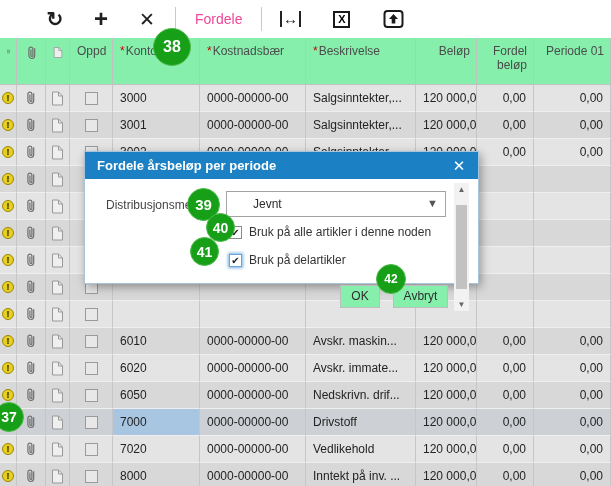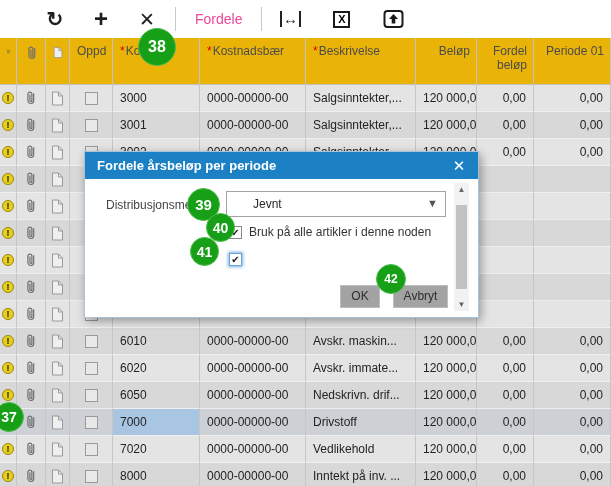--- a/index.html
+++ b/index.html
@@ -27,21 +27,21 @@
   .tb-fit { font-size:15px; font-weight:bold; border-left:2px solid #222; border-right:2px solid #222; padding:0 1px; height:16px; line-height:15px; }
   .tb-excel { width:17px; height:17px; border:2px solid #1a1a1a; font-size:11px; font-weight:bold; line-height:13px; text-align:center; margin-left:28px; }
   .tb-upload { margin-left:28px; }
 
   
   .grid { position:absolute; left:0; top:38px; width:611px; height:448px; overflow:hidden; font-size:12px; }
   .hrow, .brow {
     display:grid;
     grid-template-columns:17px 29px 24px 43px 87px 106px 110px 61px 57px 77px;
   }
-  .hrow { height:47px; background:#eab308; }
+  .hrow { height:47px; background:#86efac; }
   .hcell {
     border-right:1px solid #c2c2c2; border-bottom:1px solid #c2c2c2;
     color:#4c4c4c; padding:6px 6px 0 7px; overflow:hidden; white-space:normal;
     line-height:14px;
   }
   .hcell.r { text-align:right; }
   .hcell .req { color:#cc0000; margin-right:1px; }
   .hicon { display:flex; align-items:flex-start; justify-content:center; padding-top:7px; }
   .brow { height:27px; }
   .brow.light { background:#e4e4e4; }
@@ -61,21 +61,21 @@
     width:12px; height:12px; border-radius:50%;
     background:#e9cf1d; border:1px solid #98880a;
     color:#1a1a00; font-size:9px; font-weight:bold; line-height:10px; text-align:center;
   }
   .cb {
     width:13px; height:13px; background:#e8e8e8; border:1px solid #9a9a9a;
   }
 
   
   .dialog {
-    position:absolute; left:84px; top:151px; width:395px; height:167px;
+    position:absolute; left:84px; top:151px; width:395px; height:133px;
     background:#fff; border:1px solid #a9c4d8;
     box-shadow:2px 3px 9px rgba(0,0,0,.35);
   }
   .dlg-title {
     position:absolute; left:0; top:0; width:100%; height:27px;
     background:#1b80c4; color:#fff; font-size:13px; font-weight:bold;
     display:flex; align-items:center; padding-left:12px;
   }
   .dlg-close {
     position:absolute; right:9px; top:4px; color:#fff; font-size:15px;
@@ -88,21 +88,21 @@
     display:flex; align-items:center; padding-left:26px; cursor:pointer;
   }
   .dlg-select .arrow { position:absolute; right:7px; top:5px; color:#555; font-size:11px; }
   .dlg-check { position:absolute; left:144px; display:flex; align-items:center; font-size:12px; color:#333; }
   .dlg-check .box {
     width:13px; height:13px; border:1px solid #8a8a8a; background:#fff;
     font-size:10px; line-height:12px; text-align:center; color:#222; margin-right:7px; cursor:pointer;
   }
   .dlg-check.focus .box { box-shadow:0 0 3px 1px #79b1e0; border-color:#6aa4d8; }
   .dlg-btn {
-    position:absolute; height:23px; background:#a3a3a3; border:1px solid #bdbdbd;
+    position:absolute; height:23px; background:#86efac; border:1px solid #bdbdbd;
     color:#2e2e2e; font-size:12px; text-align:center; line-height:21px; cursor:pointer;
   }
   .dlg-scroll {
     position:absolute; left:369px; top:31px; width:15px; height:128px;
     background:#f2f2f2; display:flex; flex-direction:column; align-items:center;
   }
   .dlg-scroll .arr { font-size:8px; color:#666; height:13px; line-height:13px; cursor:pointer; }
   .dlg-scroll .track { position:relative; flex:1; width:100%; }
   .dlg-scroll .thumb { position:absolute; left:2px; top:9px; width:11px; height:84px; background:#c2c2c2; cursor:pointer; }
 
@@ -554,33 +554,34 @@
     <div class="dlg-select">
       <span>Jevnt</span>
       <span class="arrow">▼</span>
     </div>
     <div class="dlg-check" style="top:73px;">
       <span class="box">✔</span>
       <span>Bruk på alle artikler i denne noden</span>
     </div>
     <div class="dlg-check focus" style="top:101px;">
       <span class="box">✔</span>
+      <span>Bruk på delartikler</span>
     </div>
     <div class="dlg-btn" style="left:255px; top:133px; width:40px;">OK</div>
     <div class="dlg-btn" style="left:308px; top:133px; width:55px;">Avbryt</div>
     <div class="dlg-scroll">
       <div class="arr">▲</div>
       <div class="track">
         <div class="thumb"></div>
       </div>
       <div class="arr">▼</div>
     </div>
   </div>
 
   <div id="badges">
       <div class="badge" style="left: -6px; top: 402px; width: 30px; height: 30px; font-size: 14px;">37</div>
-      <div class="badge" style="left: 138px; top: 28px; width: 38px; height: 38px; font-size: 16px;">38</div>
+      <div class="badge" style="left: 153px; top: 28px; width: 38px; height: 38px; font-size: 16px;">38</div>
       <div class="badge" style="left: 187px; top: 188px; width: 33px; height: 33px; font-size: 15px;">39</div>
       <div class="badge" style="left: 206px; top: 213px; width: 29px; height: 29px; font-size: 14px;">40</div>
       <div class="badge" style="left: 190px; top: 237px; width: 29px; height: 29px; font-size: 14px;">41</div>
       <div class="badge" style="left: 348px; top: 264px; width: 30px; height: 30px; font-size: 12px; margin-left: 28px;">42</div>
     </div>
 </div>
 
 </body></html>

